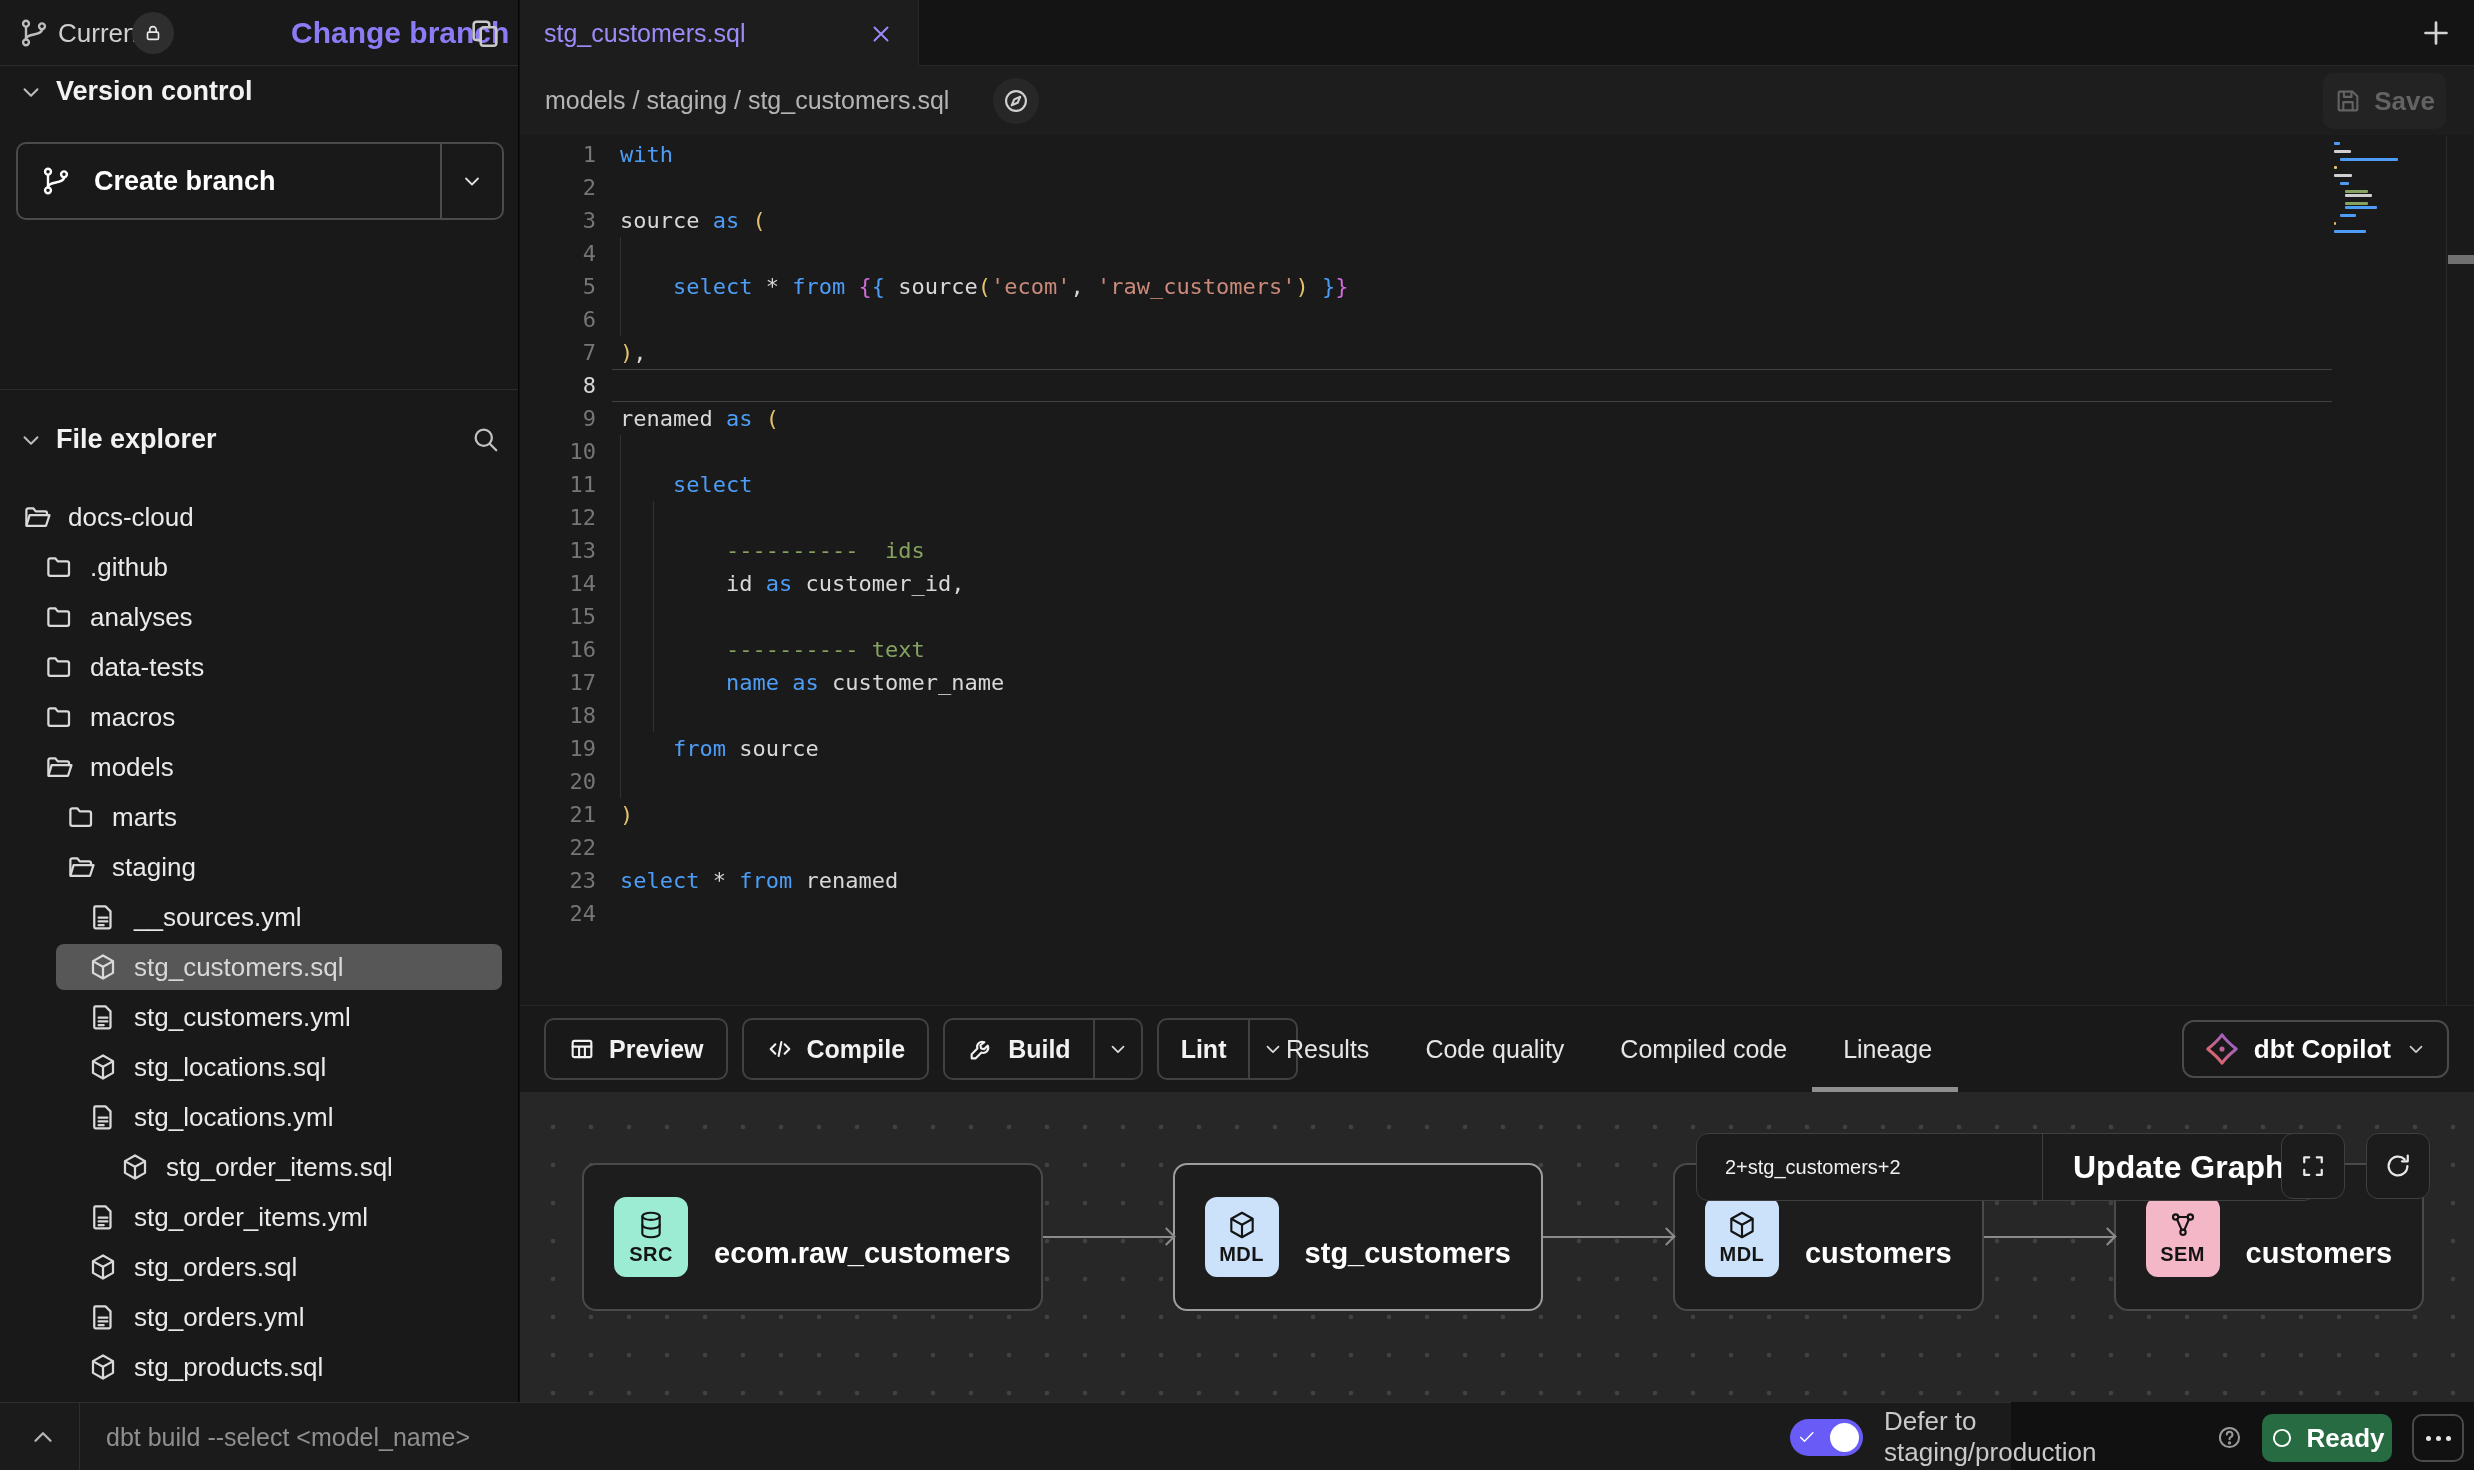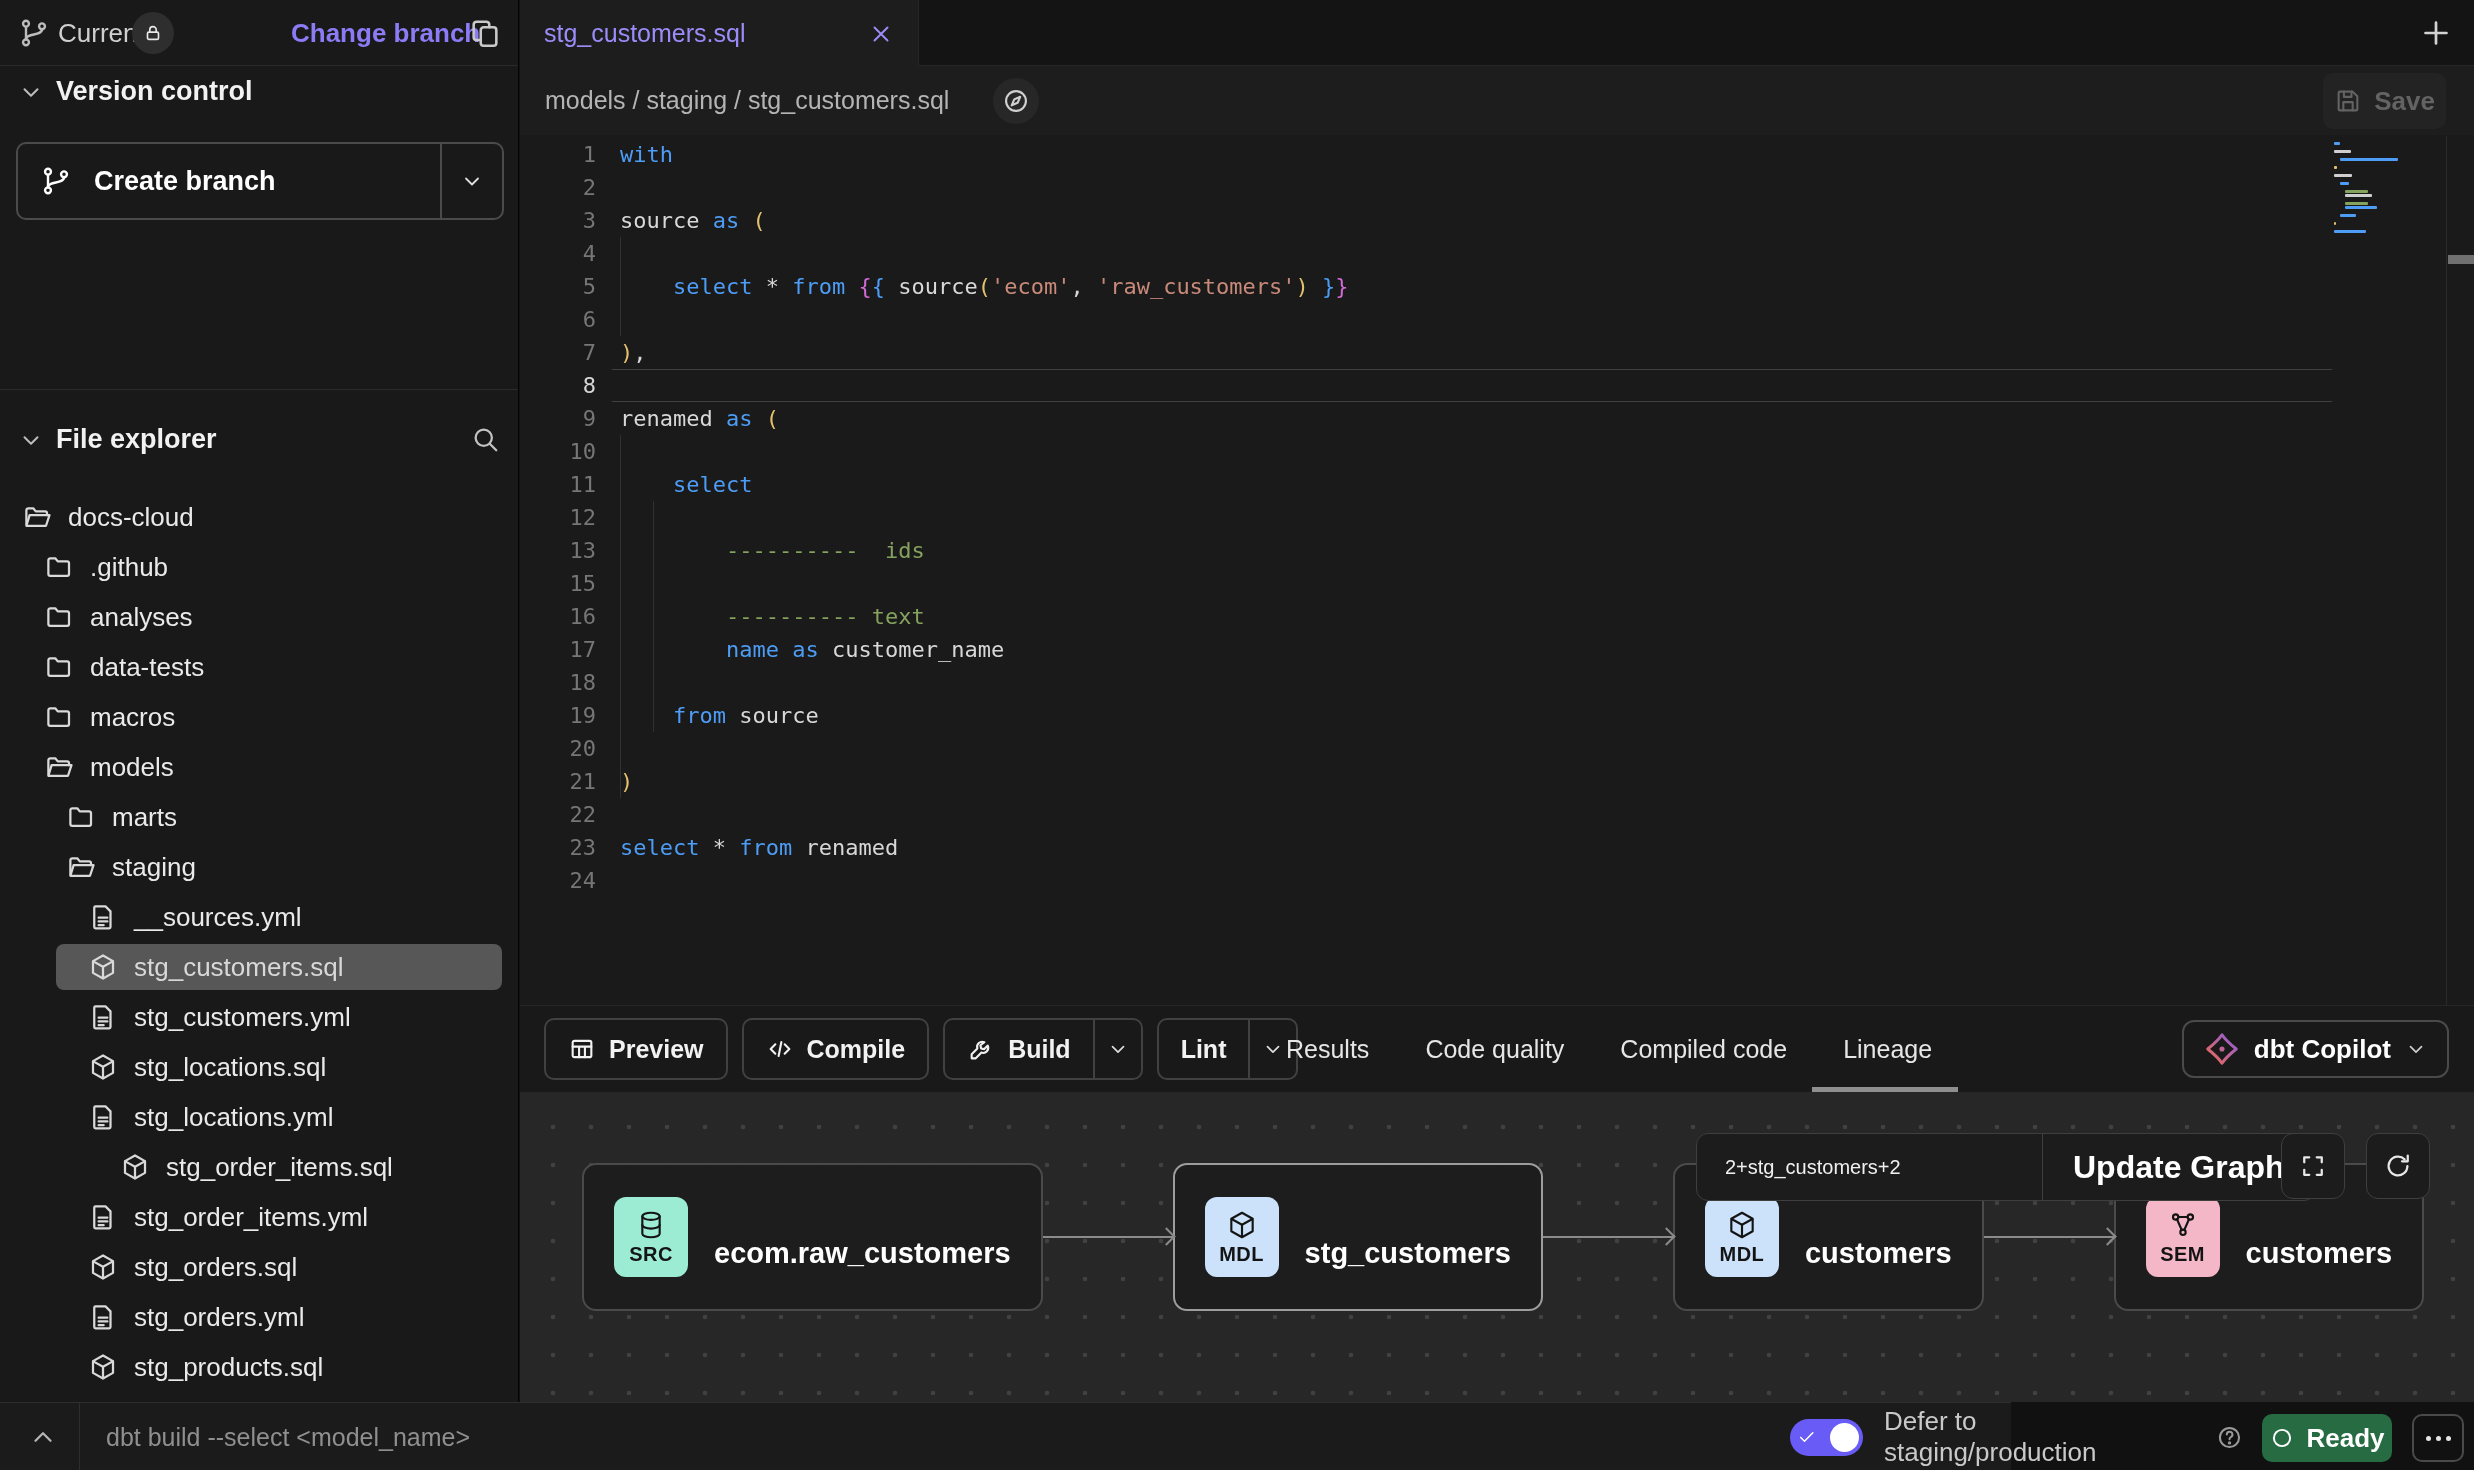--- a/index.html
+++ b/index.html
@@ -9,21 +9,21 @@
   svg { display:block; }
   .ic { stroke:currentColor; fill:none; stroke-width:1.8; stroke-linecap:round; stroke-linejoin:round; }
 
   
   #sidebar { position:absolute; left:0; top:0; width:519px; height:1402px; background:#191919; border-right:1px solid #050505; }
   .sb-header { position:relative; height:66px; border-bottom:1px solid #2b2b2b; }
   .branch-ic { position:absolute; left:18px; top:17px; width:32px; height:32px; color:#bdbdbd; }
   .current-lbl { position:absolute; left:58px; top:0; height:66px; display:flex; align-items:center; font-size:26px; color:#cfcfcf; }
   .lock-badge { position:absolute; left:132px; top:12px; width:42px; height:42px; border-radius:50%; background:#2e2e2e; display:flex; align-items:center; justify-content:center; color:#e8e8e8; }
   .lock-badge svg { width:22px; height:22px; }
-  .change-branch { position:absolute; left:291px; top:0; height:66px; display:flex; align-items:center; font-size:26px; font-weight:bold; color:#8b7cf6; cursor:pointer; }
+  .change-branch { position:absolute; left:291px; top:0; height:66px; display:flex; align-items:center; font-size:30px; font-weight:bold; color:#8b7cf6; cursor:pointer; }
   .copy-ic { position:absolute; left:468px; top:16px; width:34px; height:34px; color:#c9c9c9; }
 
   .vc-section { position:absolute; top:54px; left:0; width:100%; height:336px; border-bottom:1px solid #2b2b2b; }
   .section-title-row { display:flex; align-items:center; gap:12px; padding:22px 0 0 18px; }
   .section-title-row svg { width:26px; height:26px; color:#bdbdbd; }
   .section-title { font-size:27px; font-weight:bold; color:#f2f2f2; }
   .create-branch { position:absolute; left:16px; top:88px; width:488px; height:78px; border:2px solid #4b4b4b; border-radius:10px; display:flex; align-items:center; }
   .cb-main { flex:1; display:flex; align-items:center; gap:22px; padding-left:22px; }
   .cb-main svg { width:32px; height:32px; color:#fff; }
   .cb-label { font-size:27px; font-weight:bold; color:#fff; }
@@ -436,20 +436,24 @@
           <span class="lnum">11</span>
           <span class="lcode"><span class="tk-w">    </span><span class="tk-k">select</span></span>
         </div>
         <div class="code-row">
           <span class="lnum">12</span>
           <span class="lcode"></span>
         </div>
         <div class="code-row">
           <span class="lnum">13</span>
           <span class="lcode"><span class="tk-w">        </span><span class="tk-c">----------  ids</span></span>
+        </div>
+        <div class="code-row">
+          <span class="lnum">14</span>
+          <span class="lcode"><span class="tk-w">        </span><span class="tk-w">id </span><span class="tk-k">as </span><span class="tk-w">customer_id,</span></span>
         </div>
         <div class="code-row">
           <span class="lnum">15</span>
           <span class="lcode"></span>
         </div>
         <div class="code-row">
           <span class="lnum">16</span>
           <span class="lcode"><span class="tk-w">        </span><span class="tk-c">---------- text</span></span>
         </div>
         <div class="code-row">

